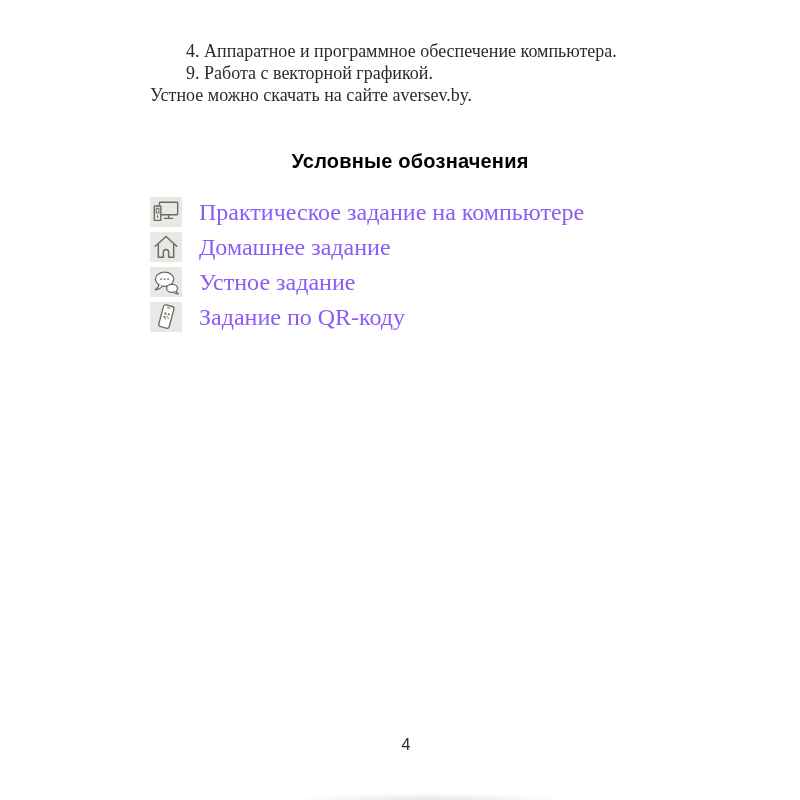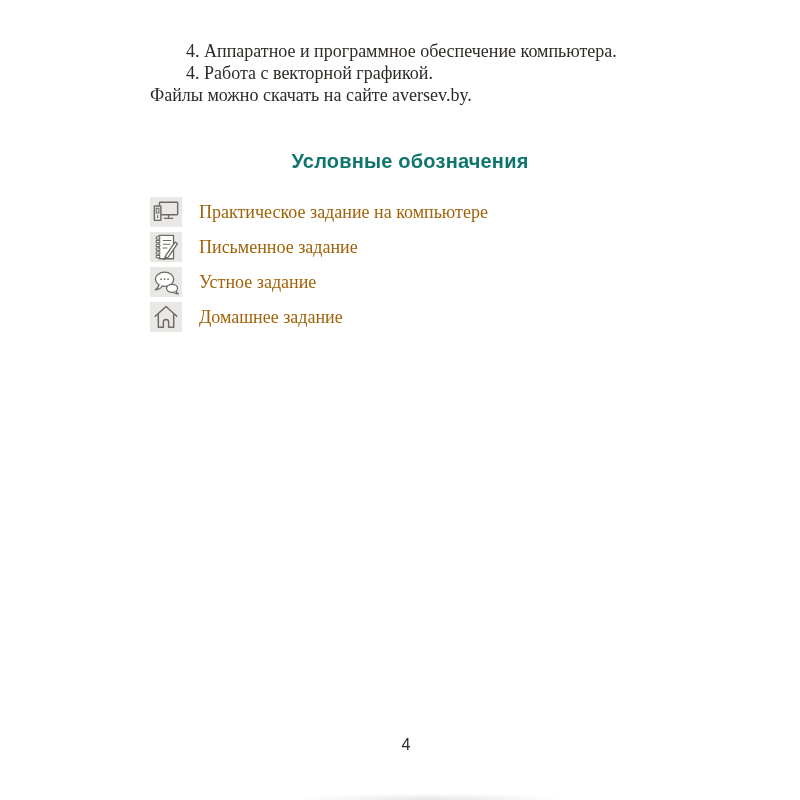--- a/index.html
+++ b/index.html
@@ -29,21 +29,21 @@
   }
   .indent {
     padding-left: 36px;
   }
   .heading {
     margin-top: 44px;
     text-align: center;
     font-family: "Liberation Sans", sans-serif;
     font-weight: bold;
     font-size: 20px;
-    color: #0f766e;
+    color: #000000;
     letter-spacing: 0.2px;
   }
   .legend {
     margin-top: 24px;
   }
   .legend-row {
     display: flex;
     align-items: center;
     height: 30px;
     margin-bottom: 5px;
@@ -55,22 +55,22 @@
     display: flex;
     align-items: center;
     justify-content: center;
     margin-right: 17px;
     flex: 0 0 auto;
   }
   .icon-box svg {
     display: block;
   }
   .legend-label {
-    font-size: 18px;
-    color: #a16207;
+    font-size: 24px;
+    color: #8b5cf6;
   }
   .page-number {
     position: absolute;
     top: 736px;
     left: 0;
     width: 812px;
     text-align: center;
     font-family: "Liberation Sans", sans-serif;
     font-size: 16px;
     color: #2e2a26;
@@ -87,84 +87,86 @@
 </style>
 </head>
 <body>
 
 <div class="page">
 
   <div class="content">
 
     <div>
       <div class="intro-line indent">4. Аппаратное и программное обеспечение компьютера.</div>
-      <div class="intro-line indent">4. Работа с векторной графикой.</div>
-      <div class="intro-line">Файлы можно скачать на сайте aversev.by.</div>
+      <div class="intro-line indent">9. Работа с векторной графикой.</div>
+      <div class="intro-line">Устное можно скачать на сайте aversev.by.</div>
     </div>
 
     <div class="heading">Условные обозначения</div>
 
     <div class="legend">
 
       <div class="legend-row">
         <span class="icon-box">
           <svg width="30" height="28" viewBox="0 0 32 30" fill="none" stroke="#6e6b66" stroke-width="1.5" stroke-linejoin="round">
             <rect x="9" y="4.5" width="19.5" height="13.5" rx="0.8"></rect>
             <path d="M18.8 18 v3.2 M13.8 21.8 h10"></path>
             <rect x="3.5" y="8.5" width="7" height="15.5" rx="0.5" fill="#e9e8e5"></rect>
             <rect x="5.6" y="11" width="2.8" height="5" stroke-width="1.1"></rect>
             <path d="M7 18.5 v3" stroke-width="1.1"></path>
           </svg>
         </span>
         <span class="legend-label">Практическое задание на компьютере</span>
       </div>
 
+
       <div class="legend-row">
         <span class="icon-box">
-          <svg width="30" height="30" viewBox="0 0 32 32" fill="none" stroke="#6e6b66" stroke-width="1.4" stroke-linejoin="round">
-            <rect x="8.5" y="3.5" width="15.5" height="25" fill="#ffffff"></rect>
-            <rect x="5.6" y="5" width="3.8" height="2.4" fill="#ffffff" stroke-width="1.1"></rect>
-            <rect x="5.6" y="9" width="3.8" height="2.4" fill="#ffffff" stroke-width="1.1"></rect>
-            <rect x="5.6" y="13" width="3.8" height="2.4" fill="#ffffff" stroke-width="1.1"></rect>
-            <rect x="5.6" y="17" width="3.8" height="2.4" fill="#ffffff" stroke-width="1.1"></rect>
-            <rect x="5.6" y="21" width="3.8" height="2.4" fill="#ffffff" stroke-width="1.1"></rect>
-            <rect x="5.6" y="25" width="3.8" height="2.4" fill="#ffffff" stroke-width="1.1"></rect>
-            <path d="M12.5 9 h9 M12.5 13 h8 M12.5 17 h5" stroke-width="1.2"></path>
-            <path d="M15 26.2 L25.6 10.8 L28.1 12.6 L17.5 28 Z" fill="#ffffff"></path>
-            <path d="M15 26.2 L13.4 29.8 L17.5 28 Z" fill="#6e6b66" stroke-width="0.8"></path>
+          <svg width="30" height="30" viewBox="0 0 32 32" fill="none" stroke="#6e6b66" stroke-width="1.6" stroke-linejoin="round" stroke-linecap="round">
+            <path d="M4.5 15.2 L16 4.8 L27.5 15.2"></path>
+            <path d="M7.8 13.2 V27 H13.2 V21.4 a2.8 2.8 0 0 1 5.6 0 V27 H24.2 V13.2"></path>
           </svg>
         </span>
-        <span class="legend-label">Письменное задание</span>
+        <span class="legend-label">Домашнее задание</span>
       </div>
 
       <div class="legend-row">
         <span class="icon-box">
           <svg width="30" height="28" viewBox="0 0 32 30" fill="none" stroke="#6e6b66" stroke-width="1.4" stroke-linejoin="round">
             <ellipse cx="14.5" cy="12" rx="9.8" ry="7.6" fill="#ffffff"></ellipse>
             <path d="M8.5 17.5 C8 20.5 6.8 22.2 4.6 23.4 C8.4 23.2 10.6 21.6 12 19.3" fill="#ffffff"></path>
             <circle cx="10.8" cy="12" r="0.9" fill="#6e6b66" stroke="none"></circle>
             <circle cx="14.5" cy="12" r="0.9" fill="#6e6b66" stroke="none"></circle>
             <circle cx="18.2" cy="12" r="0.9" fill="#6e6b66" stroke="none"></circle>
             <ellipse cx="22.5" cy="21.8" rx="5.9" ry="4.3" fill="#ffffff"></ellipse>
             <path d="M26.5 24.8 C27.2 26.2 28 27 29.2 27.6 C27 27.7 25.4 27.2 24.2 26.2" fill="#ffffff"></path>
           </svg>
         </span>
         <span class="legend-label">Устное задание</span>
       </div>
 
       <div class="legend-row">
         <span class="icon-box">
-          <svg width="30" height="30" viewBox="0 0 32 32" fill="none" stroke="#6e6b66" stroke-width="1.6" stroke-linejoin="round" stroke-linecap="round">
-            <path d="M4.5 15.2 L16 4.8 L27.5 15.2"></path>
-            <path d="M7.8 13.2 V27 H13.2 V21.4 a2.8 2.8 0 0 1 5.6 0 V27 H24.2 V13.2"></path>
+          <svg width="30" height="32" viewBox="0 0 32 34" fill="none" stroke="#6e6b66" stroke-width="1.4" stroke-linejoin="round">
+            <g transform="rotate(15 16 17)">
+              <rect x="10.5" y="4.5" width="11.5" height="24" rx="2.6" fill="#ffffff"></rect>
+              <path d="M14.5 6.8 h3.5" stroke-width="1.1"></path>
+              <g fill="#6e6b66" stroke="none">
+                <rect x="13.4" y="12.5" width="2.1" height="2.1"></rect>
+                <rect x="17.1" y="12.5" width="2.1" height="2.1"></rect>
+                <rect x="13.4" y="16.2" width="2.1" height="2.1"></rect>
+                <rect x="16.4" y="15.5" width="1.2" height="1.2"></rect>
+                <rect x="17.8" y="16.9" width="1.4" height="1.4"></rect>
+                <rect x="15.1" y="18.4" width="1.2" height="1.2"></rect>
+              </g>
+            </g>
           </svg>
         </span>
-        <span class="legend-label">Домашнее задание</span>
+        <span class="legend-label">Задание по QR-коду</span>
       </div>
-
 
     </div>
   </div>
 
   <div class="page-number">4</div>
   <div class="bottom-shadow"></div>
 
 </div>
 
 </body></html>

